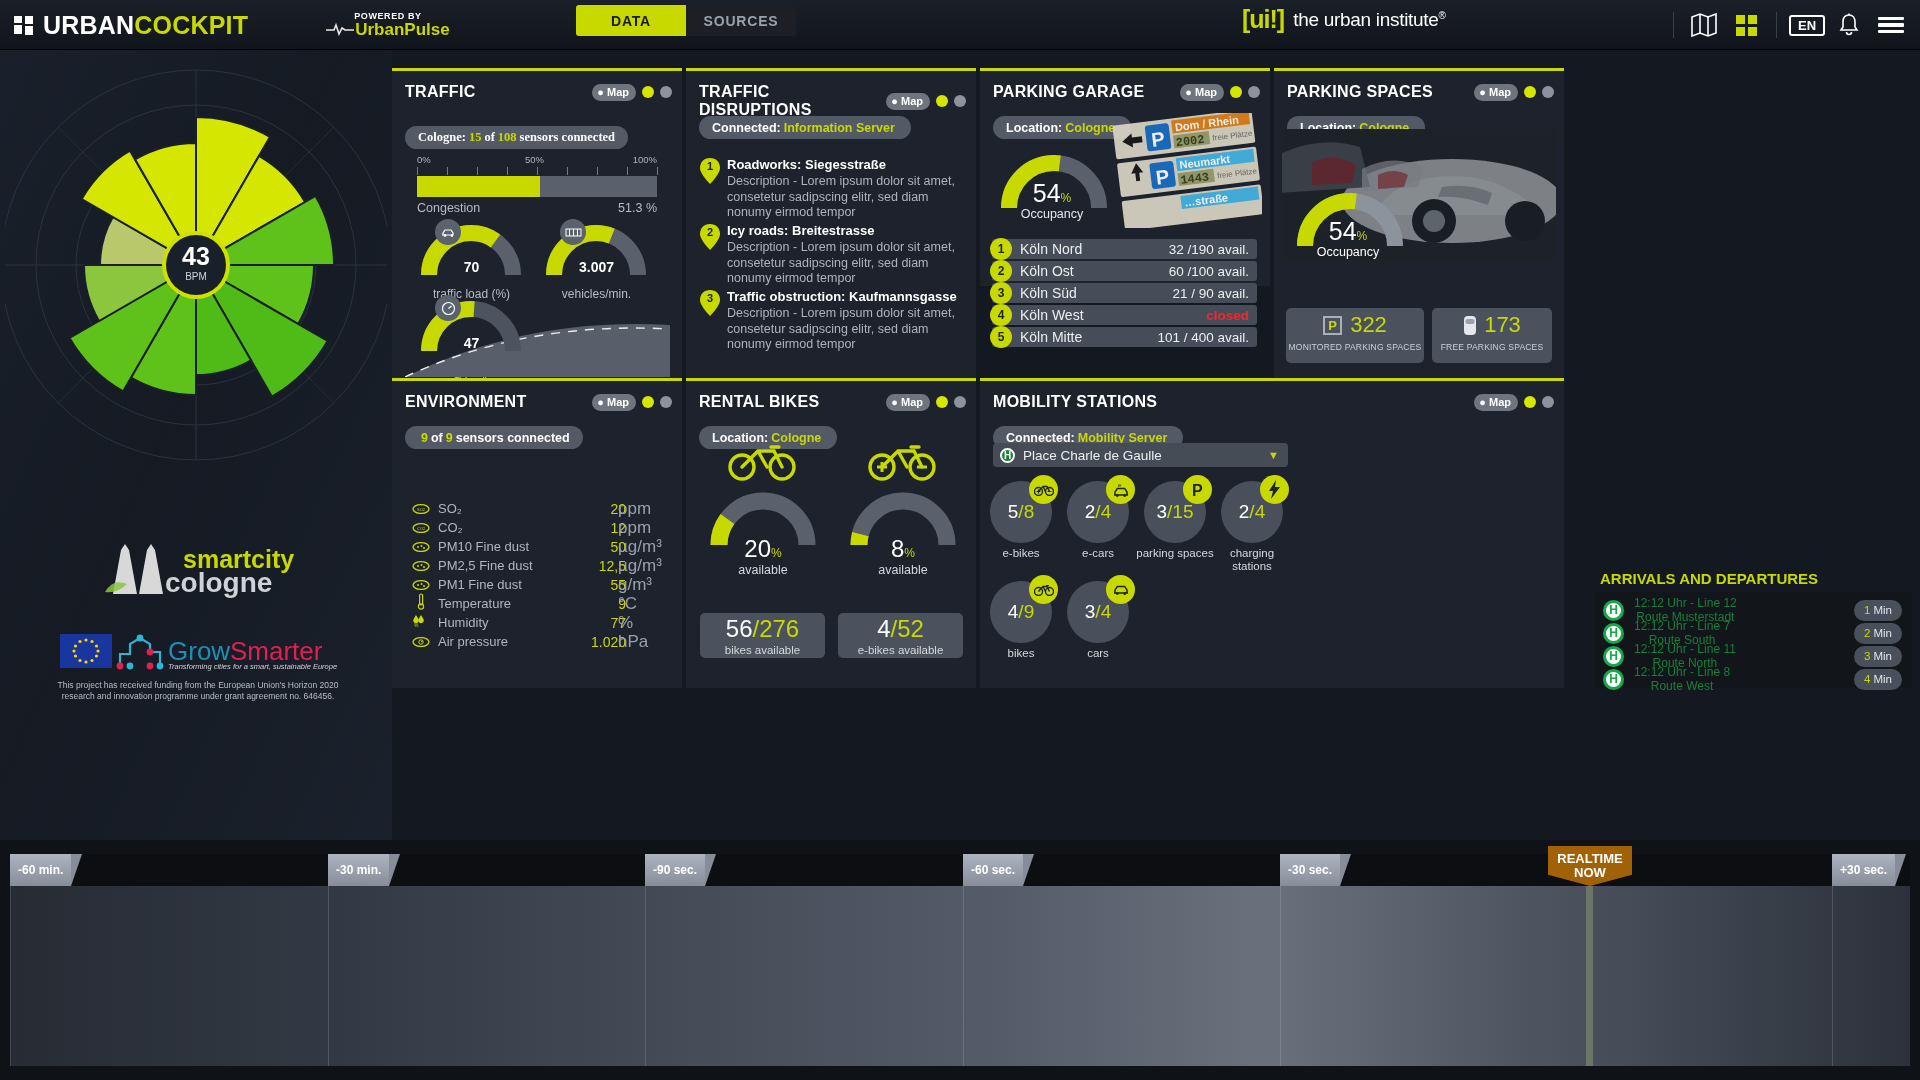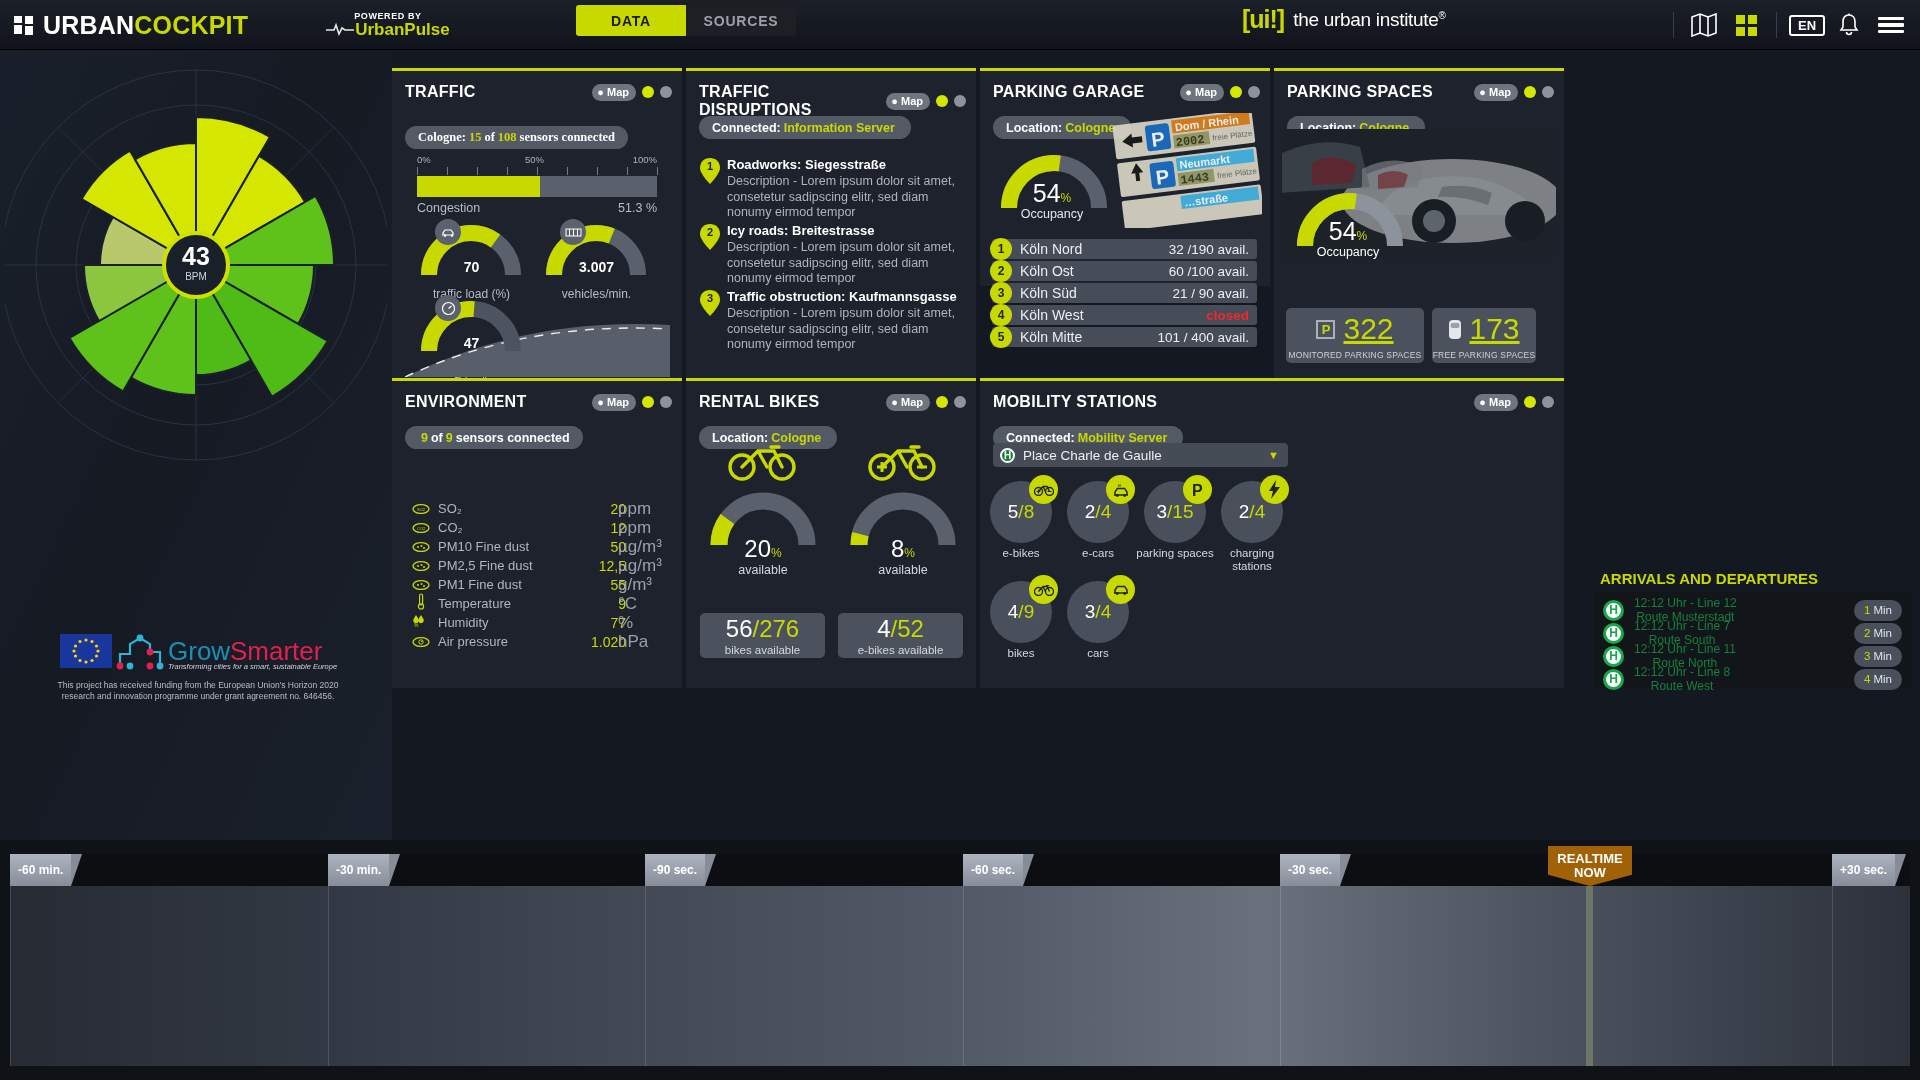--- a/index.html
+++ b/index.html
@@ -111,21 +111,21 @@
   .pg-num{position:absolute;left:-2px;top:-1px;width:22px;height:22px;border-radius:50%;background:#c8d900;
           color:#20242c;font-size:12px;font-weight:bold;display:flex;align-items:center;justify-content:center;}
   .pg-name{margin-left:28px;font-size:14px;color:#eceef1;}
   .pg-avail{position:absolute;right:8px;font-size:13.5px;color:#eceef1;}
   .pg-avail.closed{color:#f4262c;font-weight:bold;}
 
   
   #p-spaces{left:1274px;top:68px;width:290px;height:310px;}
   .ps-photo{position:absolute;left:8px;top:58px;width:274px;height:130px;overflow:hidden;border-radius:2px;}
   .ps-box{position:absolute;top:237px;height:55px;background:#4c525d;border-radius:5px;text-align:center;padding-top:6px;}
-  .ps-num{font-size:30px;color:#c8d900;line-height:1;text-decoration:underline;}
+  .ps-num{font-size:22px;color:#c8d900;line-height:1;}
   .ps-cap{font-size:8.5px;color:#ccd1d8;margin-top:6px;letter-spacing:.2px;}
 
   
   #p-env{left:392px;top:378px;width:290px;height:310px;}
   .env-row{position:absolute;left:18px;width:258px;height:19px;display:flex;align-items:center;}
   .env-lbl{font-size:13px;color:#b0b6bf;margin-left:28px;}
   .env-val{position:absolute;right:42px;font-size:14px;color:#c8d900;text-align:right;}
   .env-unit{position:absolute;right:12px;width:38px;font-size:17px;color:#9aa0a9;}
   .env-ico{position:absolute;left:0;width:22px;text-align:center;}
 
@@ -280,20 +280,29 @@
           <path d="M0 0 L-61.00000000000006 -105.65509926170148 A122 122 0 0 1 -2.2411036424396564e-14 -122 Z" fill="#d5e600" stroke="#1a2029" stroke-width="2"></path>
         </g>
       <circle r="34" fill="#cfe000"></circle>
       <circle r="30" fill="#1a2029"></circle>
       <text x="0" y="0" text-anchor="middle" font-size="25" font-weight="bold" fill="#fff">43</text>
       <text x="0" y="15" text-anchor="middle" font-size="10" fill="#cfd4da">BPM</text>
     </g>
   </svg>
 
 
+  <div id="sc-logo">
+    <svg width="250" height="62" viewBox="0 0 250 62">
+      <path d="M18 54 L26 10 L30 4 L34 10 L42 54 Z" fill="#d8d8d8"></path>
+      <path d="M44 54 L52 10 L56 4 L60 10 L68 54 Z" fill="#d8d8d8"></path>
+      <path d="M10 52 q8 -14 22 -8 q-10 10 -22 8z" fill="#8dc63f" opacity=".85"></path>
+      <text x="88" y="28" font-size="25" font-weight="bold" fill="#c8d900" font-family="Liberation Sans, sans-serif">smartcity</text>
+      <text x="70" y="52" font-size="28" font-weight="bold" fill="#cfd3d8" font-family="Liberation Sans, sans-serif">cologne</text>
+    </svg>
+  </div>
 
   <div id="gs-logo">
     <svg width="285" height="42" viewBox="0 0 285 42">
       <rect x="2" y="4" width="52" height="34" fill="#19369e"></rect>
       <g fill="#ffd400">
         <circle cx="28" cy="10" r="1.6"></circle>
           <circle cx="34" cy="11.5" r="1.6"></circle>
           <circle cx="38.5" cy="16" r="1.6"></circle>
         <circle cx="40" cy="21" r="1.6"></circle>
           <circle cx="38.5" cy="26" r="1.6"></circle>
@@ -608,21 +617,21 @@
     <div style="position:absolute;left:0;top:54px;width:112px;text-align:center;font-size:12.5px;color:#fff;">Occupancy</div>
   </div>
 
   <div class="ps-box" style="left:12px;width:138px;">
     <div style="display:flex;align-items:center;justify-content:center;">
       <span style="display:inline-flex;width:19px;height:19px;border:2px solid #aab0b8;align-items:center;justify-content:center;font-size:13px;font-weight:bold;color:#c8d900;margin-right:8px;">P</span>
       <span class="ps-num">322</span>
     </div>
     <div class="ps-cap">MONITORED PARKING SPACES</div>
   </div>
-  <div class="ps-box" style="left:158px;width:104px;">
+  <div class="ps-box" style="left:158px;width:120px;">
     <div style="display:flex;align-items:center;justify-content:center;">
       <svg width="14" height="21" viewBox="0 0 14 21" style="margin-right:7px;">
         <rect x="1" y="1" width="12" height="19" rx="4" fill="#e4e7eb"></rect>
           <rect x="2.5" y="4" width="9" height="5" rx="2" fill="#9aa1ab"></rect>
       </svg>
       <span class="ps-num">173</span>
     </div>
     <div class="ps-cap">FREE PARKING SPACES</div>
   </div>
 </div>

